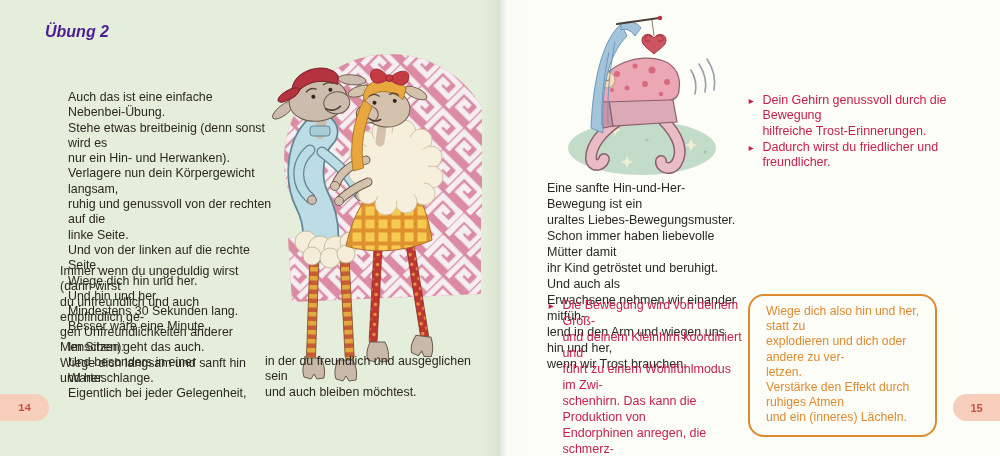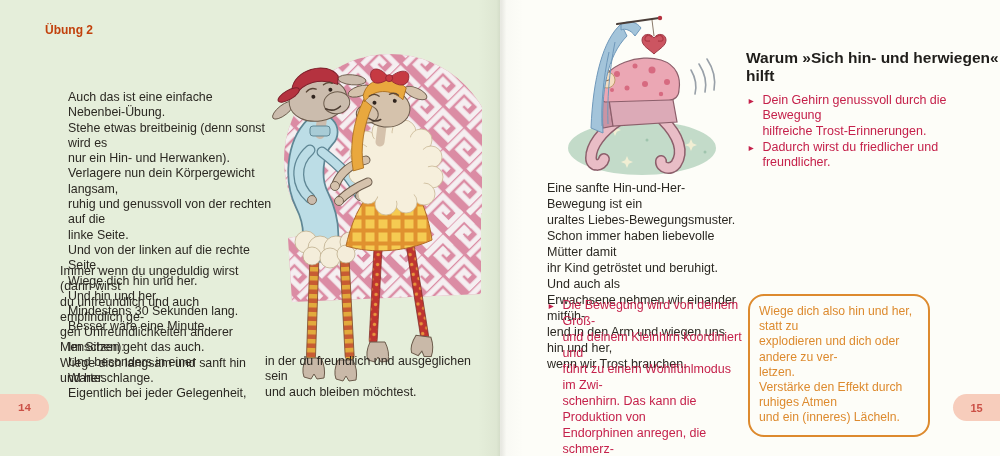--- a/index.html
+++ b/index.html
@@ -10,41 +10,41 @@
   }
   .page{position:absolute;top:0;height:456px;}
   .page-left{left:0;width:500px;background:#e5eeda;}
   .page-right{left:500px;width:500px;background:#fdfdf8;}
   .spine{
     position:absolute;left:478px;top:0;width:46px;height:456px;z-index:3;pointer-events:none;
     background:linear-gradient(to right, rgba(90,95,70,0) 0%, rgba(90,95,70,0.05) 40%, rgba(70,75,55,0.12) 50%, rgba(70,75,55,0.02) 62%, rgba(0,0,0,0) 100%);
   }
   .abs{position:absolute;z-index:2;}
   .lines{white-space:pre-line;}
-  .kicker{left:45px;top:23px;font-size:12px;font-weight:bold;color:#c2410c;}
+  .kicker{left:45px;top:23px;font-size:16px;font-weight:bold;color:#4c1d95;font-style:italic;}
   .title{left:44px;top:43px;font-size:20.5px;font-weight:bold;color:#7cb944;}
   .body-txt{font-size:12.4px;line-height:15.3px;color:#2b2822;}
   .p1{left:68px;top:90px;width:205px;}
   .p2{left:60px;top:264px;width:205px;}
   .p3{left:68px;top:340px;width:205px;}
   .cont{left:265px;top:354px;width:215px;}
   .rp-txt{font-size:12.5px;line-height:16px;}
   .rp-heading{left:746px;top:49px;font-size:15.5px;font-weight:bold;color:#1f1d1a;}
   .mid-para{left:547px;top:180px;width:196px;}
   .mid-bullet{left:547px;top:297px;width:196px;}
   .rp-bullets{left:747px;top:93px;width:215px;}
   .rp-para{left:747px;top:167px;width:218px;}
   .red{color:#c5214b;}
   .bullet-row{display:flex;align-items:flex-start;margin-bottom:1px;}
   .bullet-marker{flex:0 0 auto;font-size:8.5px;line-height:15.3px;margin-right:7px;margin-top:1px;color:#c5214b;}
   .mid-bullet .bullet-marker,.mid-bullet .lines{line-height:16px;}
   .tip-box{
     left:748px;top:294px;width:158px;
     border:2.5px solid #dd8a2e;border-radius:16px;
-    padding:8px 11px 9px 9px;
+    padding:8px 11px 9px 16px;
     font-size:12.2px;line-height:15.2px;color:#dd8a2e;background:transparent;
   }
   .page-tab{
     top:394px;height:27px;z-index:4;background:#f7cdbc;
     display:flex;align-items:center;justify-content:center;
     font-size:11px;font-weight:bold;color:#cb5046;
   }
   .tab-left{left:0;width:49px;border-radius:0 13.5px 13.5px 0;font-family:Liberation Mono, monospace;}
   .tab-right{right:0;width:47px;border-radius:13.5px 0 0 13.5px;}
   svg{display:block;}
@@ -257,21 +257,20 @@
       <path d="M97 26 C93 20 85 22 85 28 C85 34 92 37 97 42 C102 37 109 34 109 28 C109 22 101 20 97 26 Z" fill="#cc5561" stroke="#9c3a46" stroke-width="1"></path>
       <path d="M95 25 q-5 -4 -7 1 q-1 4 5 3 M99 25 q5 -4 7 1 q1 4 -5 3" fill="none" stroke="#b03a46" stroke-width="1.3"></path>
     </g>
     <g fill="none" stroke="#98a0a8" stroke-width="1.6" stroke-linecap="round">
       <path d="M134 58 q7 12 4 24"></path>
         <path d="M142 52 q9 14 6 28"></path>
         <path d="M150 47 q10 15 7 31"></path>
     </g>
   </svg>
 
-  <div class="abs rp-heading">Warum »Sich hin- und herwiegen« hilft</div>
 
   <div class="abs rp-bullets">
     <div class="bullet-row">
       <span class="bullet-marker">►</span>
       <div class="lines red" style="font-size:12.5px;line-height:15.3px;">Dein Gehirn genussvoll durch die Bewegung
 hilfreiche Trost-Erinnerungen.</div>
     </div>
     <div class="bullet-row">
       <span class="bullet-marker">►</span>
       <div class="lines red" style="font-size:12.5px;line-height:15.3px;">Dadurch wirst du friedlicher und

